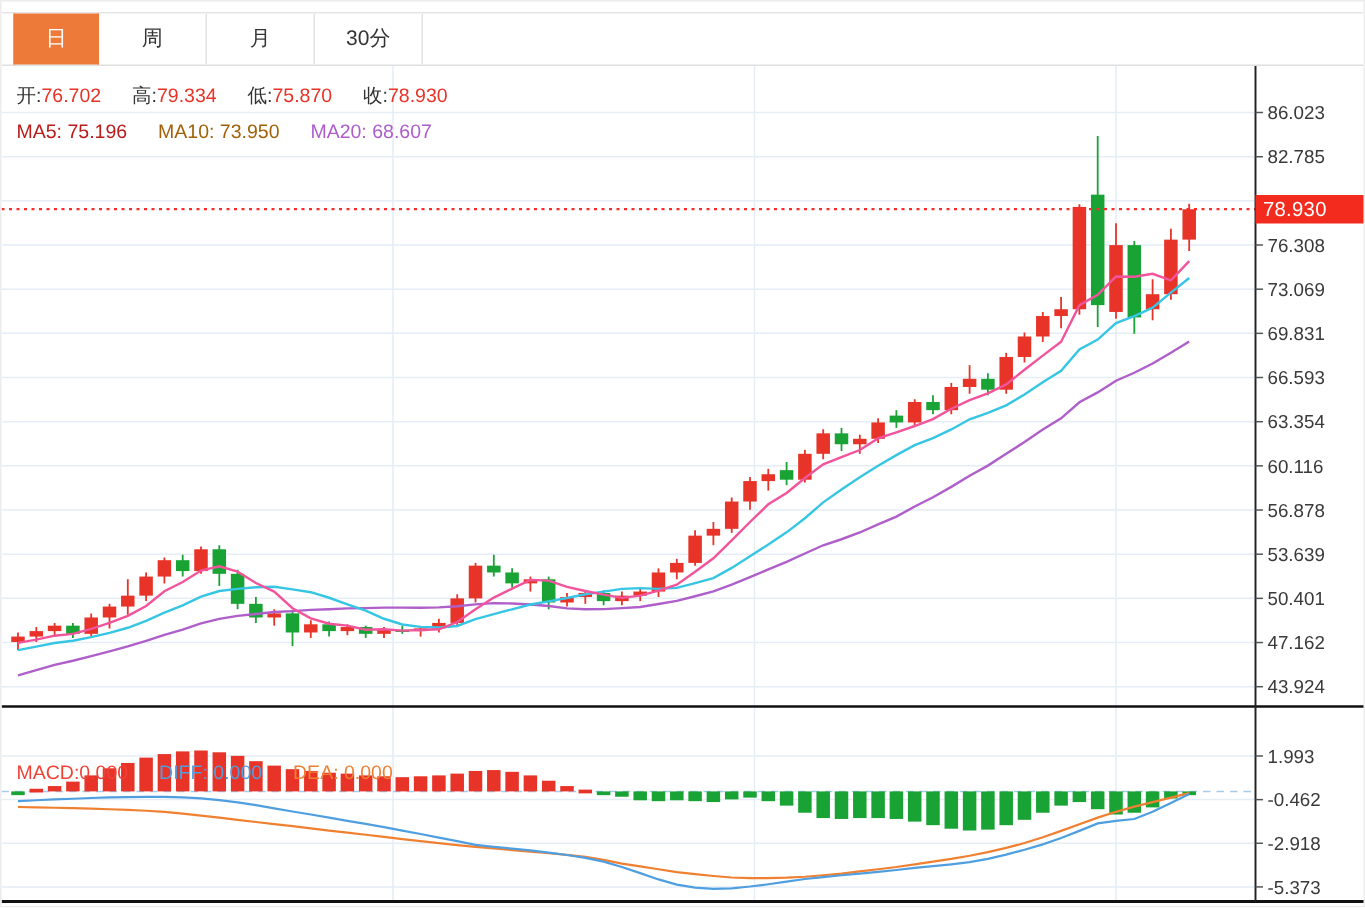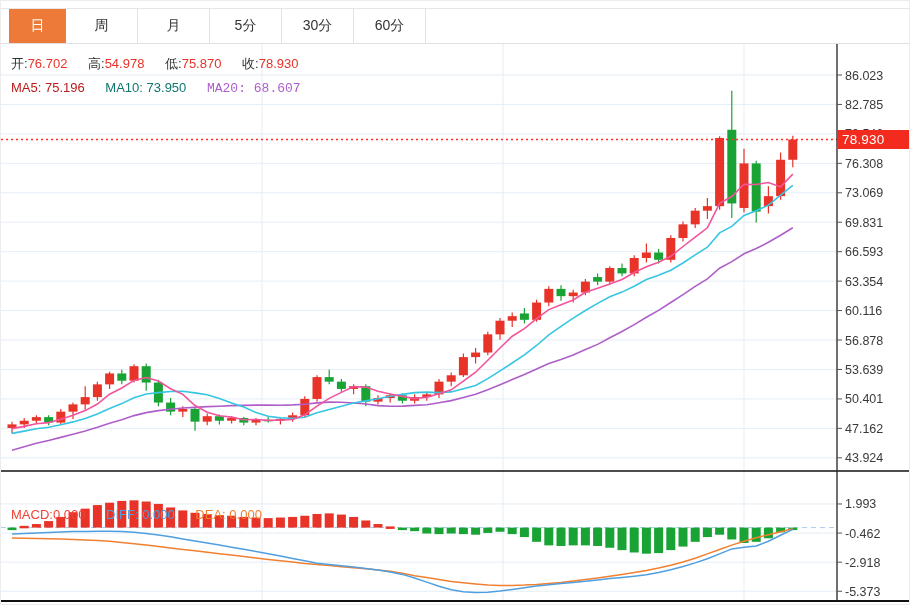--- a/index.html
+++ b/index.html
@@ -9,37 +9,35 @@
           border-top:1px solid #e6e6e6;border-bottom:1px solid #e0e0e0;display:flex;padding-left:8px;background:#fff;z-index:5;}
   .tab{width:72px;flex:0 0 auto;display:flex;align-items:center;justify-content:center;
        font-size:14px;color:#333;border-right:1px solid #e3e3e3;cursor:pointer;box-sizing:border-box;}
   .tab.first{width:57px;border-left:1px solid #e3e3e3;}
   .tab.active{background:#ee7a39;color:#fff;border-color:#ee7a39;}
   svg.chart{position:absolute;left:0;top:0;z-index:1;}
   .readout{position:absolute;left:10px;z-index:4;font-size:13px;white-space:nowrap;}
   .readout .grp{margin-right:17px;}
   .lbl-dark{color:#333;}
   .val-red{color:#e83328;}
-  .ma5{color:#b91c1c;} .ma10{color:#0f766e;} .ma20{color:#ae5ecb;font-family:Liberation Mono, monospace;}
+  .ma5{color:#b91c1c;} .ma10{color:#a16207;} .ma20{color:#ae5ecb;}
   .macd-l{color:#ef4236;} .diff-l{color:#4f9fe0;} .dea-l{color:#f08031;}
   .price-tag{position:absolute;left:836px;top:129px;width:74px;height:19px;background:#f32b1e;color:#fff;
              font-size:13.5px;line-height:19px;padding-left:5px;box-sizing:border-box;z-index:6;letter-spacing:.2px;}
 </style>
 </head>
 <body>
 
 <div class="frame">
 
   <div class="tabbar">
     <div class="tab first active">日</div>
     <div class="tab">周</div>
     <div class="tab">月</div>
-    <div class="tab">5分</div>
     <div class="tab">30分</div>
-    <div class="tab">60分</div>
   </div>
 
   <svg class="chart" width="910" height="605">
       <g>
         <line x1="0" y1="74" x2="836" y2="74" stroke="#e5edf6" stroke-width="1"></line>
         <line x1="0" y1="103.443134" x2="836" y2="103.443134" stroke="#e5edf6" stroke-width="1"></line>
         <line x1="0" y1="132.89536099999992" x2="836" y2="132.89536099999992" stroke="#e5edf6" stroke-width="1"></line>
         <line x1="0" y1="162.3384949999999" x2="836" y2="162.3384949999999" stroke="#e5edf6" stroke-width="1"></line>
         <line x1="0" y1="191.79072199999996" x2="836" y2="191.79072199999996" stroke="#e5edf6" stroke-width="1"></line>
         <line x1="0" y1="221.23385599999995" x2="836" y2="221.23385599999995" stroke="#e5edf6" stroke-width="1"></line>
@@ -317,21 +315,21 @@
         <text x="844" y="536.5756240000001" font-size="12.5" fill="#3a3a3a" font-family="Liberation Sans, DejaVu Sans, sans-serif">-0.462</text>
         <line x1="836" y1="561.1841360000001" x2="841" y2="561.1841360000001" stroke="#555" stroke-width="1"></line>
         <text x="844" y="565.6841360000001" font-size="12.5" fill="#3a3a3a" font-family="Liberation Sans, DejaVu Sans, sans-serif">-2.918</text>
         <line x1="836" y1="590.280796" x2="841" y2="590.280796" stroke="#555" stroke-width="1"></line>
         <text x="844" y="594.780796" font-size="12.5" fill="#3a3a3a" font-family="Liberation Sans, DejaVu Sans, sans-serif">-5.373</text>
       </g>
     </svg>
 
   <div class="readout" style="top:54px;">
     <span class="grp"><span class="lbl-dark">开:</span><span class="val-red">76.702</span></span>
-    <span class="grp"><span class="lbl-dark">高:</span><span class="val-red">54.978</span></span>
+    <span class="grp"><span class="lbl-dark">高:</span><span class="val-red">79.334</span></span>
     <span class="grp"><span class="lbl-dark">低:</span><span class="val-red">75.870</span></span>
     <span class="grp"><span class="lbl-dark">收:</span><span class="val-red">78.930</span></span>
   </div>
 
   <div class="readout" style="top:79px;">
     <span class="grp ma5"><span>MA5:</span> <span>75.196</span></span>
     <span class="grp ma10"><span>MA10:</span> <span>73.950</span></span>
     <span class="grp ma20"><span>MA20:</span> <span>68.607</span></span>
   </div>
 

